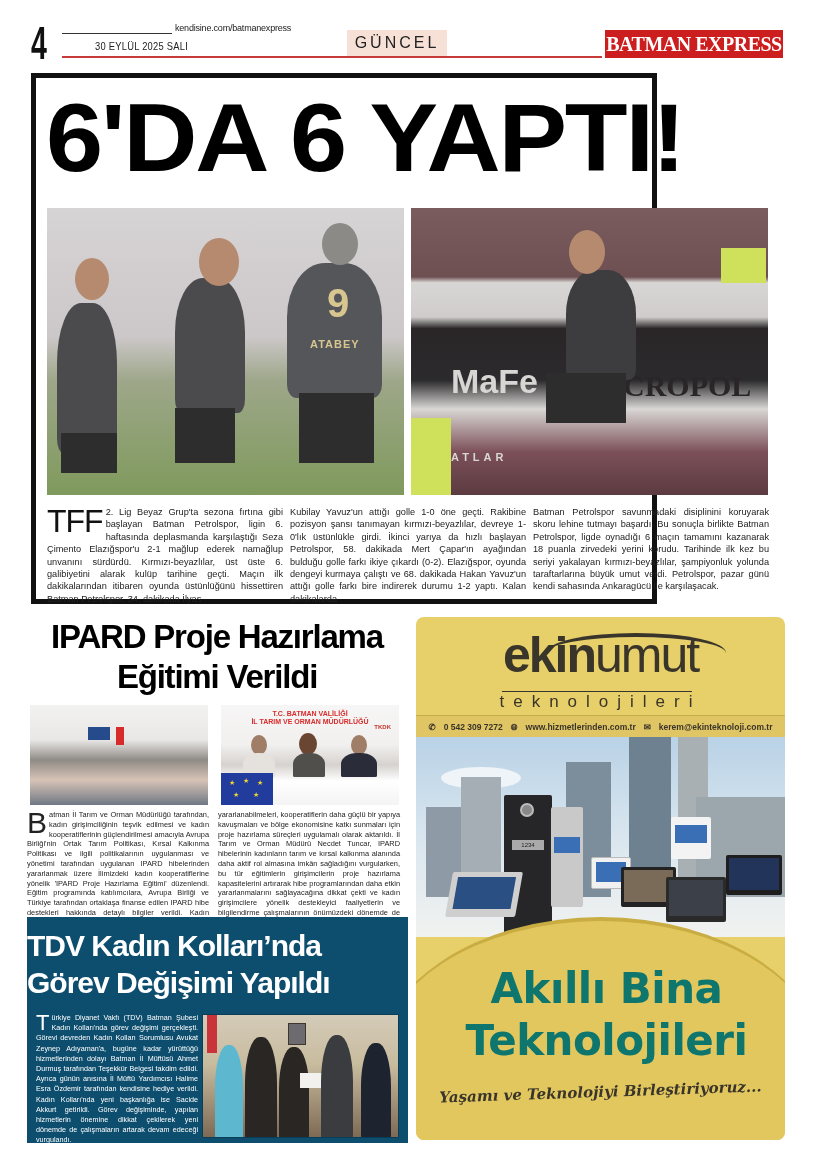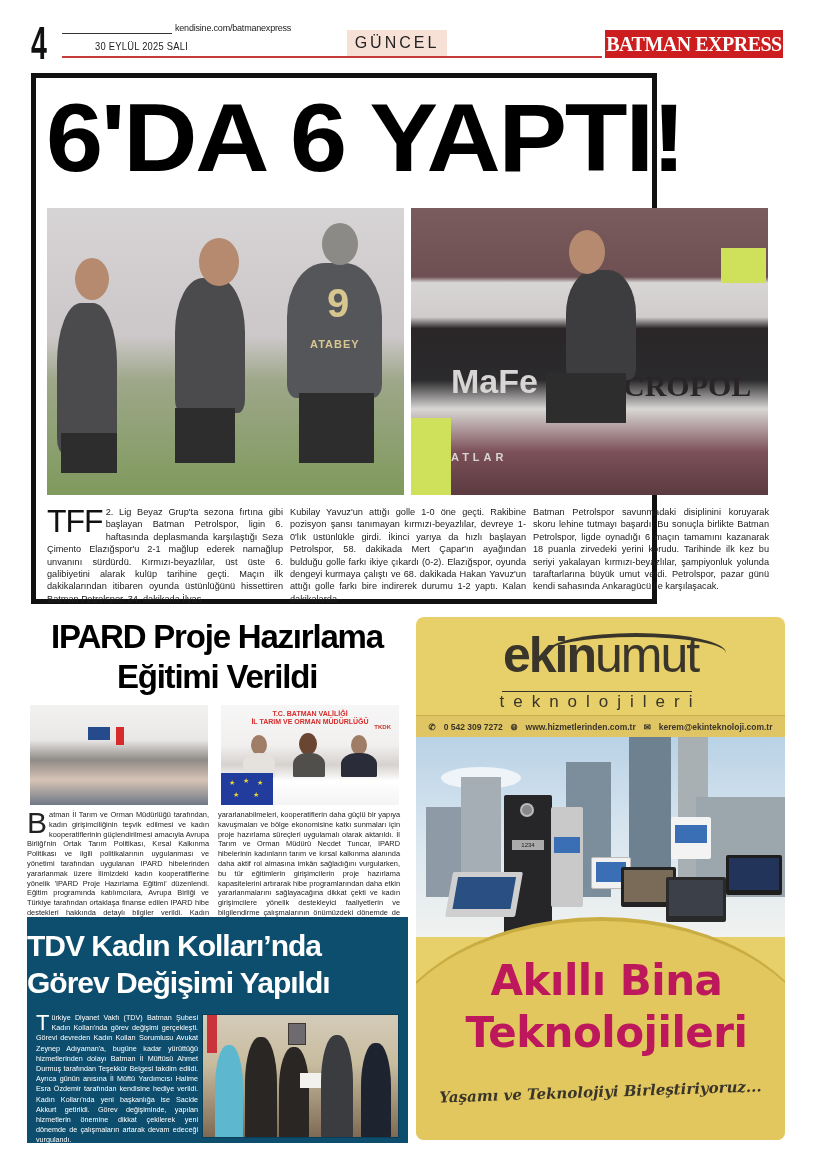--- a/index.html
+++ b/index.html
@@ -60,21 +60,21 @@
   .ad-logo .light { font-weight: normal; }
   .ad-arc { position: absolute; left: 130px; top: 16px; width: 180px; height: 40px; border-top: 4px solid #3a352a; border-radius: 50% 50% 0 0; }
   .ad-sub { position: absolute; left: 0; top: 75px; width: 100%; text-align: center; font: 17px/20px "Liberation Sans", sans-serif; letter-spacing: 9px; color: #3a352a; }
   .ad-underline { position: absolute; left: 86px; top: 74px; width: 190px; border-top: 1px solid #3a352a; }
   .ad-contact { position: absolute; left: 0; top: 98px; width: 100%; height: 22px; background: #e0c564; border-top: 1px solid #c8ac4e; display: flex; justify-content: center; gap: 8px; align-items: center; font: bold 8.5px/20px "Liberation Sans", sans-serif; color: #3a352a; }
   .ad-scene { position: absolute; left: 0; top: 120px; width: 100%; height: 200px; background: linear-gradient(180deg, #b9d2e6 0%, #d9e6ef 50%, #f1f2f0 100%); overflow: hidden; }
   .bldg { position: absolute; bottom: 40px; background: #8e9ba6; }
   .device { position: absolute; border-radius: 2px; }
   .screen { position: absolute; background: #3a6fb5; }
   .ad-arch { position: absolute; left: -40px; top: 300px; width: 450px; height: 300px; background: #e2c75f; border-radius: 50% 50% 0 0; border-top: 4px solid #c9ad43; }
-  .ad-big { position: absolute; left: 0; top: 338px; width: 100%; text-align: center; font: bold 42px/52px "DejaVu Sans", sans-serif; color: #be185d; letter-spacing: -0.5px; padding-left: 12px; }
+  .ad-big { position: absolute; left: 0; top: 346px; width: 100%; text-align: center; font: bold 42px/52px "DejaVu Sans", sans-serif; color: #0f766e; letter-spacing: -0.5px; padding-left: 12px; }
   .ad-slogan { position: absolute; left: 0; top: 465px; width: 100%; text-align: center; font: italic bold 15px/20px "DejaVu Serif", serif; color: #3a352a; transform: rotate(-2deg); }
 </style>
 </head>
 <body>
 
 <div class="page-num">4</div>
 <div class="hdr-rule-top"></div>
 <div class="hdr-fb">kendisine.com/batmanexpress</div>
 <div class="hdr-date">30 EYLÜL 2025 SALI</div>
 <div class="hdr-section">GÜNCEL</div>

